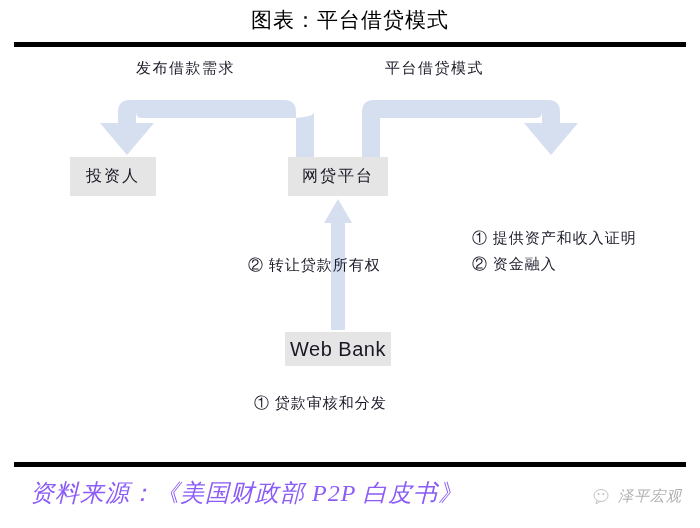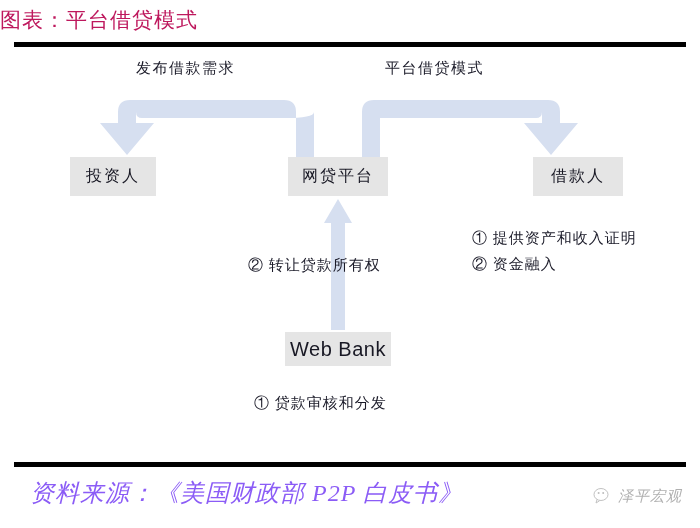--- a/index.html
+++ b/index.html
@@ -15,24 +15,24 @@
     color: #1a1a28;
     overflow: hidden;
   }
 
   
   .title {
     position: absolute;
     left: 0;
     top: 6px;
     width: 700px;
-    text-align: left;
+    text-align: center;
     font-size: 21px;
     letter-spacing: 1px;
-    color: #be185d;
+    color: #000000;
   }
   .rule-top {
     position: absolute;
     left: 14px;
     top: 42px;
     width: 672px;
     height: 5px;
     background: #000000;
   }
   .rule-bottom {
@@ -129,20 +129,21 @@
     font-style: italic;
     letter-spacing: 1px;
     color: #8b5cf6;
     white-space: nowrap;
   }
   .watermark {
     position: absolute;
     right: 18px;
     top: 487px;
     display: flex;
+    align-items: center;
     gap: 5px;
     color: #b8b8b8;
   }
   .watermark .wm-text {
     font-size: 15px;
     font-style: italic;
     letter-spacing: 1px;
     color: #b0b0b0;
     white-space: nowrap;
   }
@@ -200,23 +201,20 @@
              L 324 176
              Z"></path>
   </svg>
 
   <div class="node node-investor">
     <span>投资人</span>
   </div>
   <div class="node node-platform">
     <span>网贷平台</span>
   </div>
-  <div class="node node-borrower">
-    <span>借款人</span>
-  </div>
   <div class="node node-webbank">
     <span>Web Bank</span>
   </div>
 
   <div class="flow-label label-left-top">发布借款需求</div>
   <div class="flow-label label-right-top">平台借贷模式</div>
 
 
   <div class="bullets bullets-right">
     <div>① 提供资产和收入证明</div>

